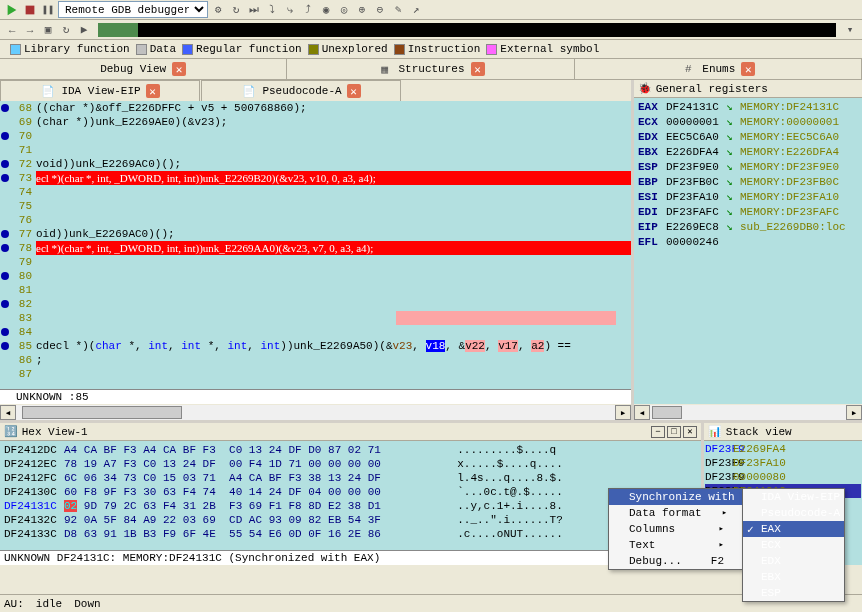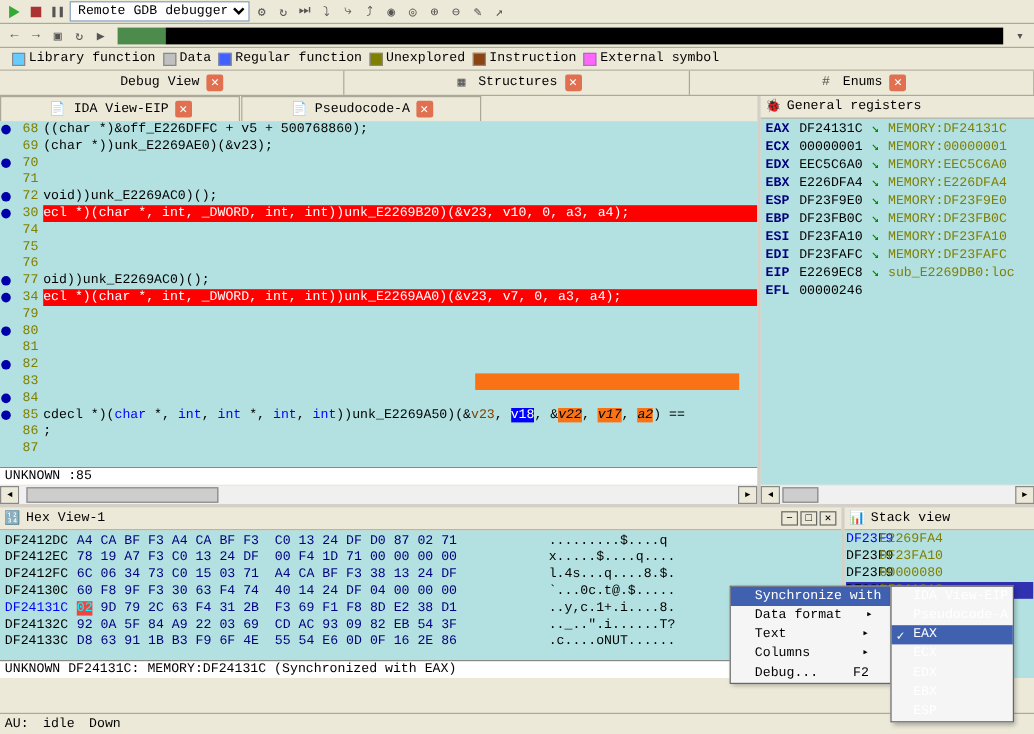--- a/index.html
+++ b/index.html
@@ -25,28 +25,28 @@
 .sub-tab { display: flex; align-items: center; gap: 5px; padding: 2px 8px; border: 1px solid #aca899; border-bottom: none; margin-right: 1px; font-family: Arial, sans-serif; }
 
 .work { display: flex; height: 340px; }
 .code-panel { flex: 1; display: flex; flex-direction: column; border-right: 3px solid #d4d0c8; min-width: 0; }
 .code-area { background: #b3e0e0; flex: 1; overflow: hidden; position: relative; font-size: 11px; line-height: 14px; }
 .code-line { display: flex; height: 14px; white-space: pre; justify-content: flex-end; }
 .gut { width: 10px; display: flex; align-items: center; justify-content: center; }
 .bp { width: 8px; height: 8px; background: #00a; border-radius: 50%; }
 .ln { width: 26px; text-align: right; color: #808000; padding-right: 4px; }
 .code-txt { flex: 1; overflow: hidden; }
-.hl-red { background: #f00; color: #fff; }
-.hl-gray { background: #f97316; font-style: italic; }
+.hl-red { background: #f00; color: #fff; font-family: Liberation Serif, serif; }
+.hl-gray { background: #fca5a5; }
 .hl-blue { background: #0000ff; color: #fff; }
 .t-black { color: #000; }
 .t-blue { color: #0000ff; }
 .t-brown { color: #804000; }
 
-.unknown-row { background: #fff; border-top: 1px solid #888; padding: 1px 4px; height: 15px; }
+.unknown-row { background: #fff; border-top: 1px solid #888; padding: 1px 16px; height: 15px; }
 
 .scroller-h { height: 16px; background: #ece9d8; display: flex; align-items: center; }
 .sb-btn { width: 16px; height: 15px; background: #ece9d8; border: 1px solid #888; display: flex; align-items: center; justify-content: center; cursor: pointer; }
 .sb-track { flex: 1; background: #f0f0f0; height: 15px; display: flex; align-items: center; }
 .sb-thumb { background: #cdcdcd; border: 1px solid #888; height: 13px; }
 
 .reg-panel { width: 228px; display: flex; flex-direction: column; }
 .reg-head { display: flex; align-items: center; gap: 4px; background: #ece9d8; border-bottom: 1px solid #aca899; padding: 2px 4px; font-family: Arial, sans-serif; }
 .reg-body { flex: 1; background: #b3e0e0; padding: 2px 4px; font-size: 11px; line-height: 15px; }
 .reg-row { display: flex; gap: 4px; white-space: nowrap; }
@@ -197,26 +197,26 @@
         <span>Pseudocode-A</span>
         <span class="tab-close">✕</span>
       </div>
     </div>
     <div class="code-area" id="code-area">
         <div class="code-line"><div class="gut"><div class="bp"></div></div><div class="ln">68</div><div class="code-txt">((char *)&amp;off_E226DFFC + v5 + 500768860);</div></div>
         <div class="code-line"><div class="gut"></div><div class="ln">69</div><div class="code-txt">(char *))unk_E2269AE0)(&amp;v23);</div></div>
         <div class="code-line"><div class="gut"><div class="bp"></div></div><div class="ln">70</div><div class="code-txt"></div></div>
         <div class="code-line"><div class="gut"></div><div class="ln">71</div><div class="code-txt"></div></div>
         <div class="code-line"><div class="gut"><div class="bp"></div></div><div class="ln">72</div><div class="code-txt">void))unk_E2269AC0)();</div></div>
-        <div class="code-line"><div class="gut"><div class="bp"></div></div><div class="ln">30</div><div class="code-txt hl-red">ecl *)(char *, int, _DWORD, int, int))unk_E2269B20)(&amp;v23, v10, 0, a3, a4);</div></div>
+        <div class="code-line"><div class="gut"><div class="bp"></div></div><div class="ln">73</div><div class="code-txt hl-red">ecl *)(char *, int, _DWORD, int, int))unk_E2269B20)(&amp;v23, v10, 0, a3, a4);</div></div>
         <div class="code-line"><div class="gut"></div><div class="ln">74</div><div class="code-txt"></div></div>
         <div class="code-line"><div class="gut"></div><div class="ln">75</div><div class="code-txt"></div></div>
         <div class="code-line"><div class="gut"></div><div class="ln">76</div><div class="code-txt"></div></div>
         <div class="code-line"><div class="gut"><div class="bp"></div></div><div class="ln">77</div><div class="code-txt">oid))unk_E2269AC0)();</div></div>
-        <div class="code-line"><div class="gut"><div class="bp"></div></div><div class="ln">34</div><div class="code-txt hl-red">ecl *)(char *, int, _DWORD, int, int))unk_E2269AA0)(&amp;v23, v7, 0, a3, a4);</div></div>
+        <div class="code-line"><div class="gut"><div class="bp"></div></div><div class="ln">78</div><div class="code-txt hl-red">ecl *)(char *, int, _DWORD, int, int))unk_E2269AA0)(&amp;v23, v7, 0, a3, a4);</div></div>
         <div class="code-line"><div class="gut"></div><div class="ln">79</div><div class="code-txt"></div></div>
         <div class="code-line"><div class="gut"><div class="bp"></div></div><div class="ln">80</div><div class="code-txt"></div></div>
         <div class="code-line"><div class="gut"></div><div class="ln">81</div><div class="code-txt"></div></div>
         <div class="code-line"><div class="gut"><div class="bp"></div></div><div class="ln">82</div><div class="code-txt"></div></div>
         <div class="code-line"><div class="gut"></div><div class="ln">83</div><div class="code-txt"><span style="display:inline-block;width:360px"></span><span class="hl-gray" style="display:inline-block;width:220px;height:14px"></span></div></div>
         <div class="code-line"><div class="gut"><div class="bp"></div></div><div class="ln">84</div><div class="code-txt"></div></div>
         <div class="code-line"><div class="gut"><div class="bp"></div></div><div class="ln">85</div><div class="code-txt"><span class="t-black">cdecl *)(</span><span class="t-blue">char</span><span class="t-black"> *, </span><span class="t-blue">int</span><span class="t-black">, </span><span class="t-blue">int</span><span class="t-black"> *, </span><span class="t-blue">int</span><span class="t-black">, </span><span class="t-blue">int</span><span class="t-black">))unk_E2269A50)(&amp;</span><span class="t-brown">v23</span><span class="t-black">, </span><span class="hl-blue">v18</span><span class="t-black">, &amp;</span><span class="hl-gray">v22</span><span class="t-black">, </span><span class="hl-gray">v17</span><span class="t-black">, </span><span class="hl-gray">a2</span><span class="t-black">) ==</span></div></div>
         <div class="code-line"><div class="gut"></div><div class="ln">86</div><div class="code-txt">;</div></div>
         <div class="code-line"><div class="gut"></div><div class="ln">87</div><div class="code-txt"></div></div>
       </div>
@@ -370,24 +370,24 @@
         <div class="sub-item"><span>EDX</span></div>
         <div class="sub-item"><span>EBX</span></div>
         <div class="sub-item"><span>ESP</span></div>
 
       </div>
     </div>
     <div class="ctx-item ctx-arrow">
         <span>Data format</span>
       </div>
     <div class="ctx-item ctx-arrow">
+        <span>Columns</span>
+      </div>
+    <div class="ctx-item ctx-arrow">
         <span>Text</span>
-      </div>
-    <div class="ctx-item ctx-arrow">
-        <span>Columns</span>
       </div>
     <div class="ctx-item">
         <span>Debug...</span>
         <span>F2</span>
       </div>
   </div>
 </div>
 
 <div class="status-bar">
   <span>AU:</span>

